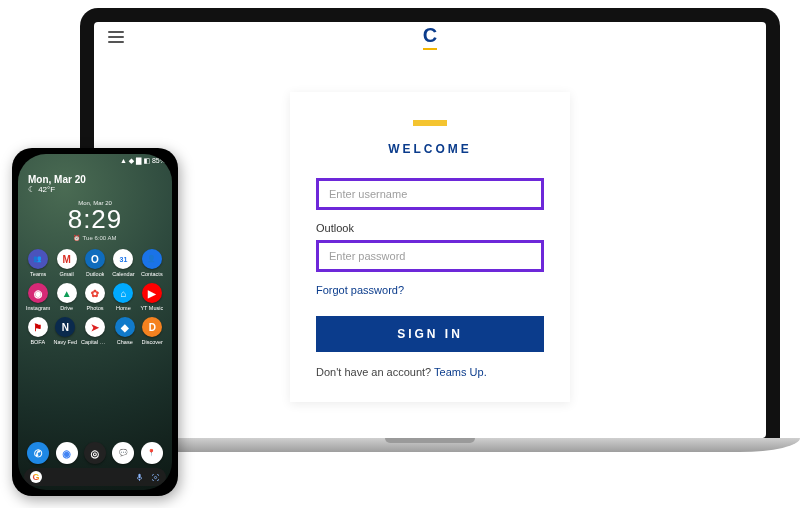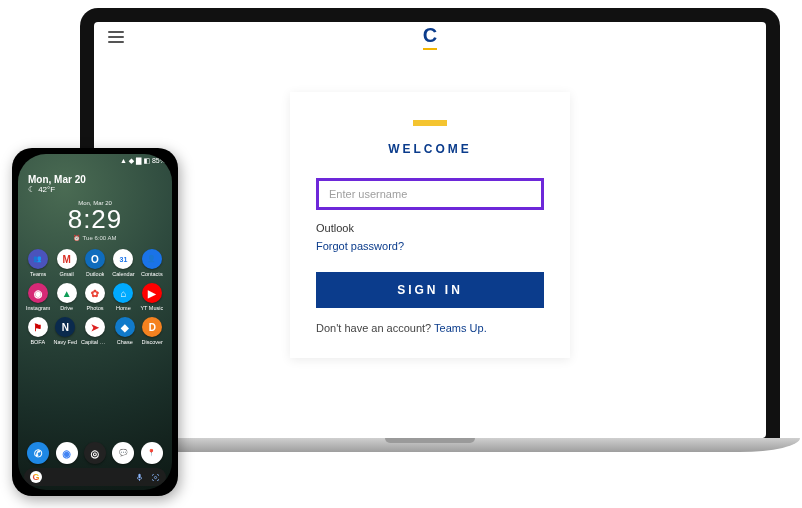--- a/index.html
+++ b/index.html
@@ -277,20 +277,21 @@
     </div>
 
     <div class="login-area">
       <div class="login-card">
         <div class="accent-bar"></div>
         <div class="welcome">WELCOME</div>
 
         <input class="text-input" type="text" placeholder="Enter username" style="">
 
         <div class="field-label">Outlook</div>
+        <input class="text-input" type="password" placeholder="Enter password" style="">
 
         <div class="forgot-row">
           <span class="forgot-link">Forgot password?</span>
         </div>
 
         <button class="signin-btn">SIGN IN</button>
 
         <div class="signup-row">
           <span>Don't have an account? </span><span class="signup-link">Teams Up.</span>
         </div>

